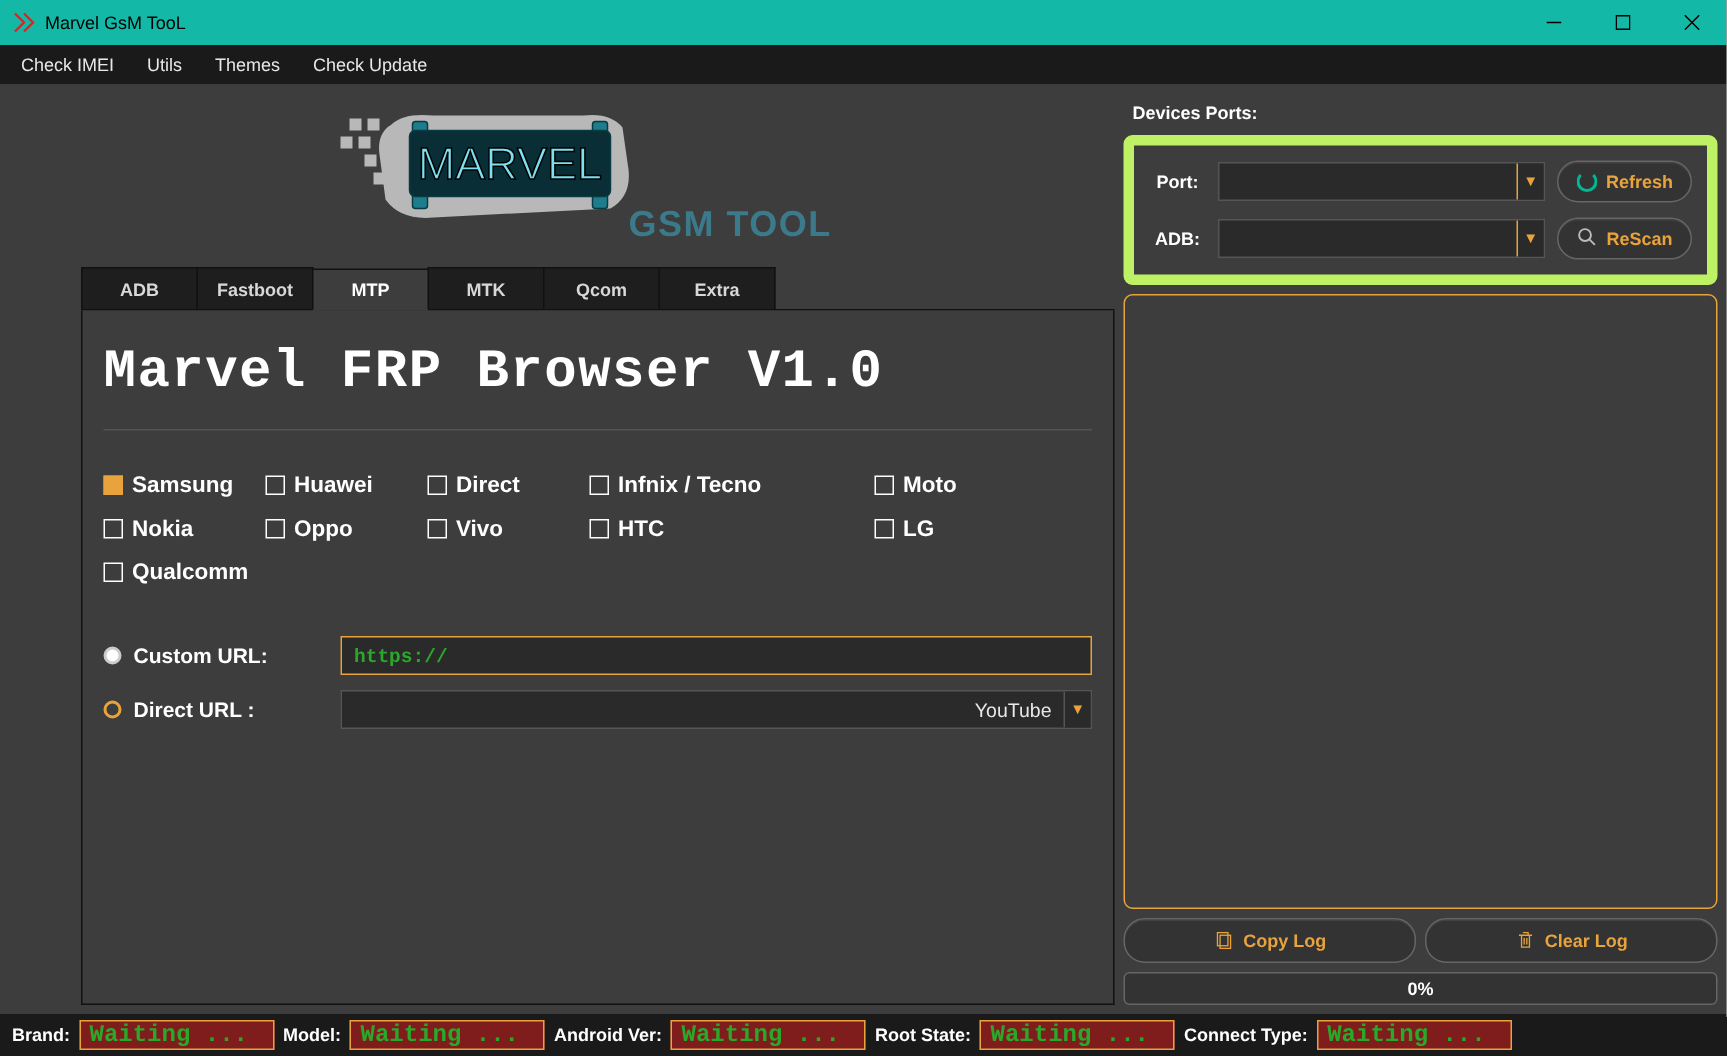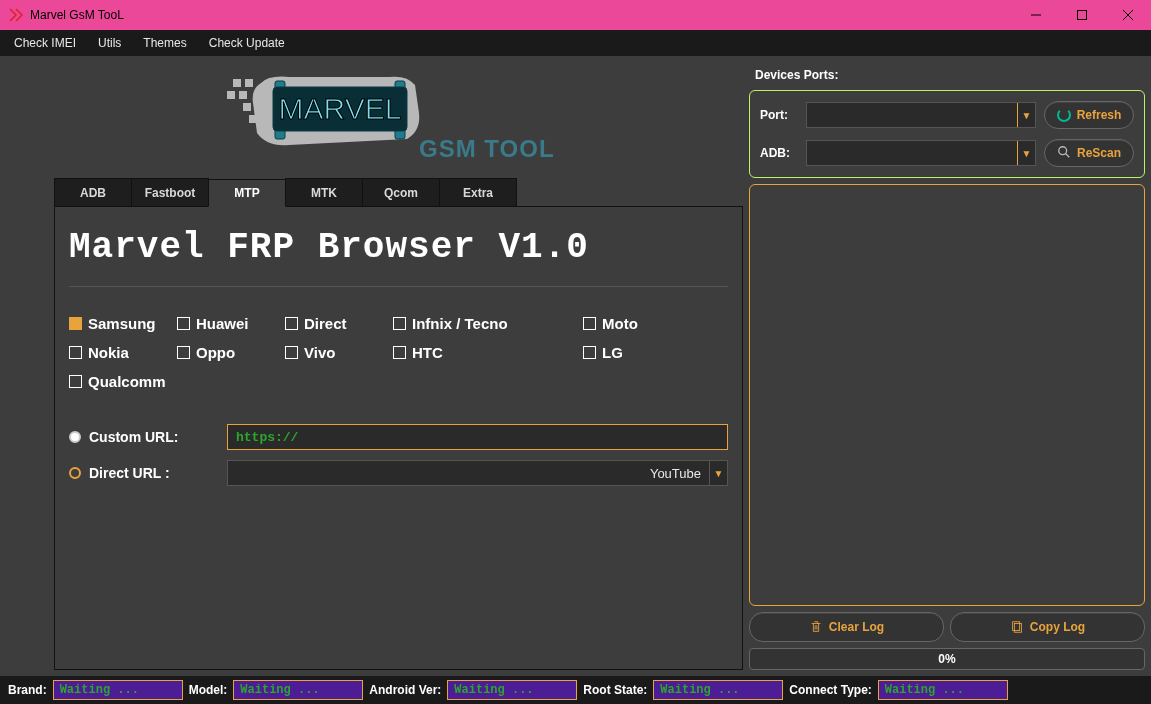--- a/index.html
+++ b/index.html
@@ -1,19 +1,19 @@
 <!DOCTYPE html>
 <html><head>
 <meta charset="utf-8">
 <style>
 * { margin: 0; padding: 0; box-sizing: border-box; font-family: "Segoe UI", Tahoma, sans-serif; }
 body { background: #ffffff; width: 1151px; height: 704px; overflow: hidden; }
 
 
-.titlebar { height: 30px; background: #ec4899; display: flex; align-items: center; padding: 0 0 0 8px; color: #000; font-size: 12px; }
+.titlebar { height: 30px; background: #14b8a6; display: flex; align-items: center; padding: 0 0 0 8px; color: #000; font-size: 12px; }
 .titlebar .app-icon { width: 16px; height: 16px; margin-right: 6px; display: inline-flex; align-items: center; justify-content: center; }
 .titlebar .wcontrols { margin-left: auto; display: flex; }
 .titlebar .wbtn { width: 46px; height: 30px; display: flex; align-items: center; justify-content: center; font-size: 14px; cursor: pointer; }
 
 
 .menubar { height: 26px; background: #1a1a1a; display: flex; align-items: center; padding: 0 4px; gap: 2px; }
 .menubar .mitem { color: #e8e8e8; font-size: 12px; padding: 4px 10px; cursor: pointer; }
 
 
 .main { height: calc(100% - 30px - 26px - 28px); background: #3d3d3d; display: flex; padding: 12px 6px 6px 6px; gap: 6px; }
@@ -52,39 +52,39 @@
 .combo .ctext { flex: 1; padding: 0 8px; color: #e8e8e8; font-family: "Segoe UI", sans-serif; font-size: 13px; font-weight: 400; }
 .combo .carrow, .dd-arrow { width: 18px; height: 100%; background: #2a2a2a; border-left: 1px solid #555; display: flex; align-items: center; justify-content: center; color: #e8a33d; font-size: 10px; }
 
 
 .btn { background: #333; border: 1px solid #666; border-radius: 14px; color: #e8a33d; font-size: 12px; font-weight: 600; cursor: pointer; display: inline-flex; align-items: center; justify-content: center; gap: 6px; box-shadow: inset 0 1px 0 rgba(255,255,255,0.08); }
 .btn-start { width: 108px; height: 56px; margin: 28px auto 0; display: flex; font-size: 13px; }
 
 
 .right { width: 396px; display: flex; flex-direction: column; gap: 6px; }
 .ports-label { color: #fff; font-size: 12px; font-weight: 700; margin: 0 0 2px 6px; }
-.ports-box { border: 1px solid #bef264; border-radius: 6px; padding: 10px 10px; display: flex; flex-direction: column; gap: 10px; }
+.ports-box { border: 7px solid #bef264; border-radius: 6px; padding: 10px 10px; display: flex; flex-direction: column; gap: 10px; text-align: center; }
 .port-row { display: flex; align-items: center; gap: 8px; }
 .port-row .plabel { width: 38px; color: #fff; font-size: 12px; font-weight: 700; }
 .port-row .pcombo { flex: 1; height: 26px; background: #2a2a2a; border: 1px solid #555; display: flex; cursor: pointer; }
 .port-row .pcombo .dd-arrow { border-left: 1px solid #e8a33d; background: #2a2a2a; }
 .port-row .pbtn { width: 90px; height: 28px; }
 .refresh-icon { width: 14px; height: 14px; border: 2px solid #00b894; border-radius: 50%; border-top-color: transparent; position: relative; }
 .rescan-icon svg { width: 14px; height: 14px; }
 
 .log-box { flex: 1; border: 1px solid #e8a33d; border-radius: 6px; background: #3d3d3d; min-height: 350px; }
 
 .log-btns { display: flex; gap: 6px; }
 .log-btns .btn { flex: 1; height: 30px; }
 .progress { height: 22px; border: 1px solid #666; border-radius: 4px; background: #333; color: #fff; font-size: 12px; font-weight: 600; display: flex; align-items: center; justify-content: center; }
 
 
 .statusbar { height: 28px; background: #1a1a1a; display: flex; align-items: center; padding: 0 8px; gap: 6px; font-size: 12px; }
 .statusbar .slabel { color: #fff; font-weight: 700; }
-.statusbar .sfield { height: 20px; min-width: 130px; background: #4c1d95; border: 1px solid #e8a33d; color: #2aa82a; font-family: "Courier New", monospace; font-weight: 700; font-size: 12px; padding: 1px 6px; display: inline-flex; align-items: center; }
+.statusbar .sfield { height: 20px; min-width: 130px; background: #7f1d1d; border: 1px solid #e8a33d; color: #2aa82a; font-family: "Courier New", monospace; font-weight: 700; font-size: 16px; padding: 1px 6px; display: inline-flex; align-items: center; }
 
 .icon-svg { width: 14px; height: 14px; }
 </style>
 </head>
 <body>
 
 <div class="titlebar">
   <span class="app-icon">
     <svg viewBox="0 0 16 16">
         <path d="M2 2 L8 8 L2 14 M8 2 L14 8 L8 14" stroke="#d22" stroke-width="1.5" fill="none"></path>
@@ -257,33 +257,33 @@
           <span>ReScan</span>
         </div>
       </div>
     </div>
 
     <div class="log-box"></div>
 
     <div class="log-btns">
       <div class="btn">
         <svg class="icon-svg" viewBox="0 0 16 16">
+            <rect x="3" y="2" width="8" height="10" fill="none" stroke="#e8a33d" stroke-width="1"></rect>
+            <rect x="5" y="4" width="8" height="10" fill="none" stroke="#e8a33d" stroke-width="1"></rect>
+          </svg>
+        <span>Copy Log</span>
+      </div>
+      <div class="btn">
+        <svg class="icon-svg" viewBox="0 0 16 16">
             <path d="M3 4 h10 M5 4 v9 h6 v-9 M6 2 h4 v2" fill="none" stroke="#e8a33d" stroke-width="1"></path>
             <line x1="7" y1="6" x2="7" y2="11" stroke="#e8a33d"></line>
             <line x1="9" y1="6" x2="9" y2="11" stroke="#e8a33d"></line>
           </svg>
         <span>Clear Log</span>
       </div>
-      <div class="btn">
-        <svg class="icon-svg" viewBox="0 0 16 16">
-            <rect x="3" y="2" width="8" height="10" fill="none" stroke="#e8a33d" stroke-width="1"></rect>
-            <rect x="5" y="4" width="8" height="10" fill="none" stroke="#e8a33d" stroke-width="1"></rect>
-          </svg>
-        <span>Copy Log</span>
-      </div>
     </div>
 
     <div class="progress">0%</div>
   </div>
 </div>
 
 <div class="statusbar">
   <span class="slabel">Brand:</span>
   <span class="sfield">Waiting ...</span>
   <span class="slabel">Model:</span>

